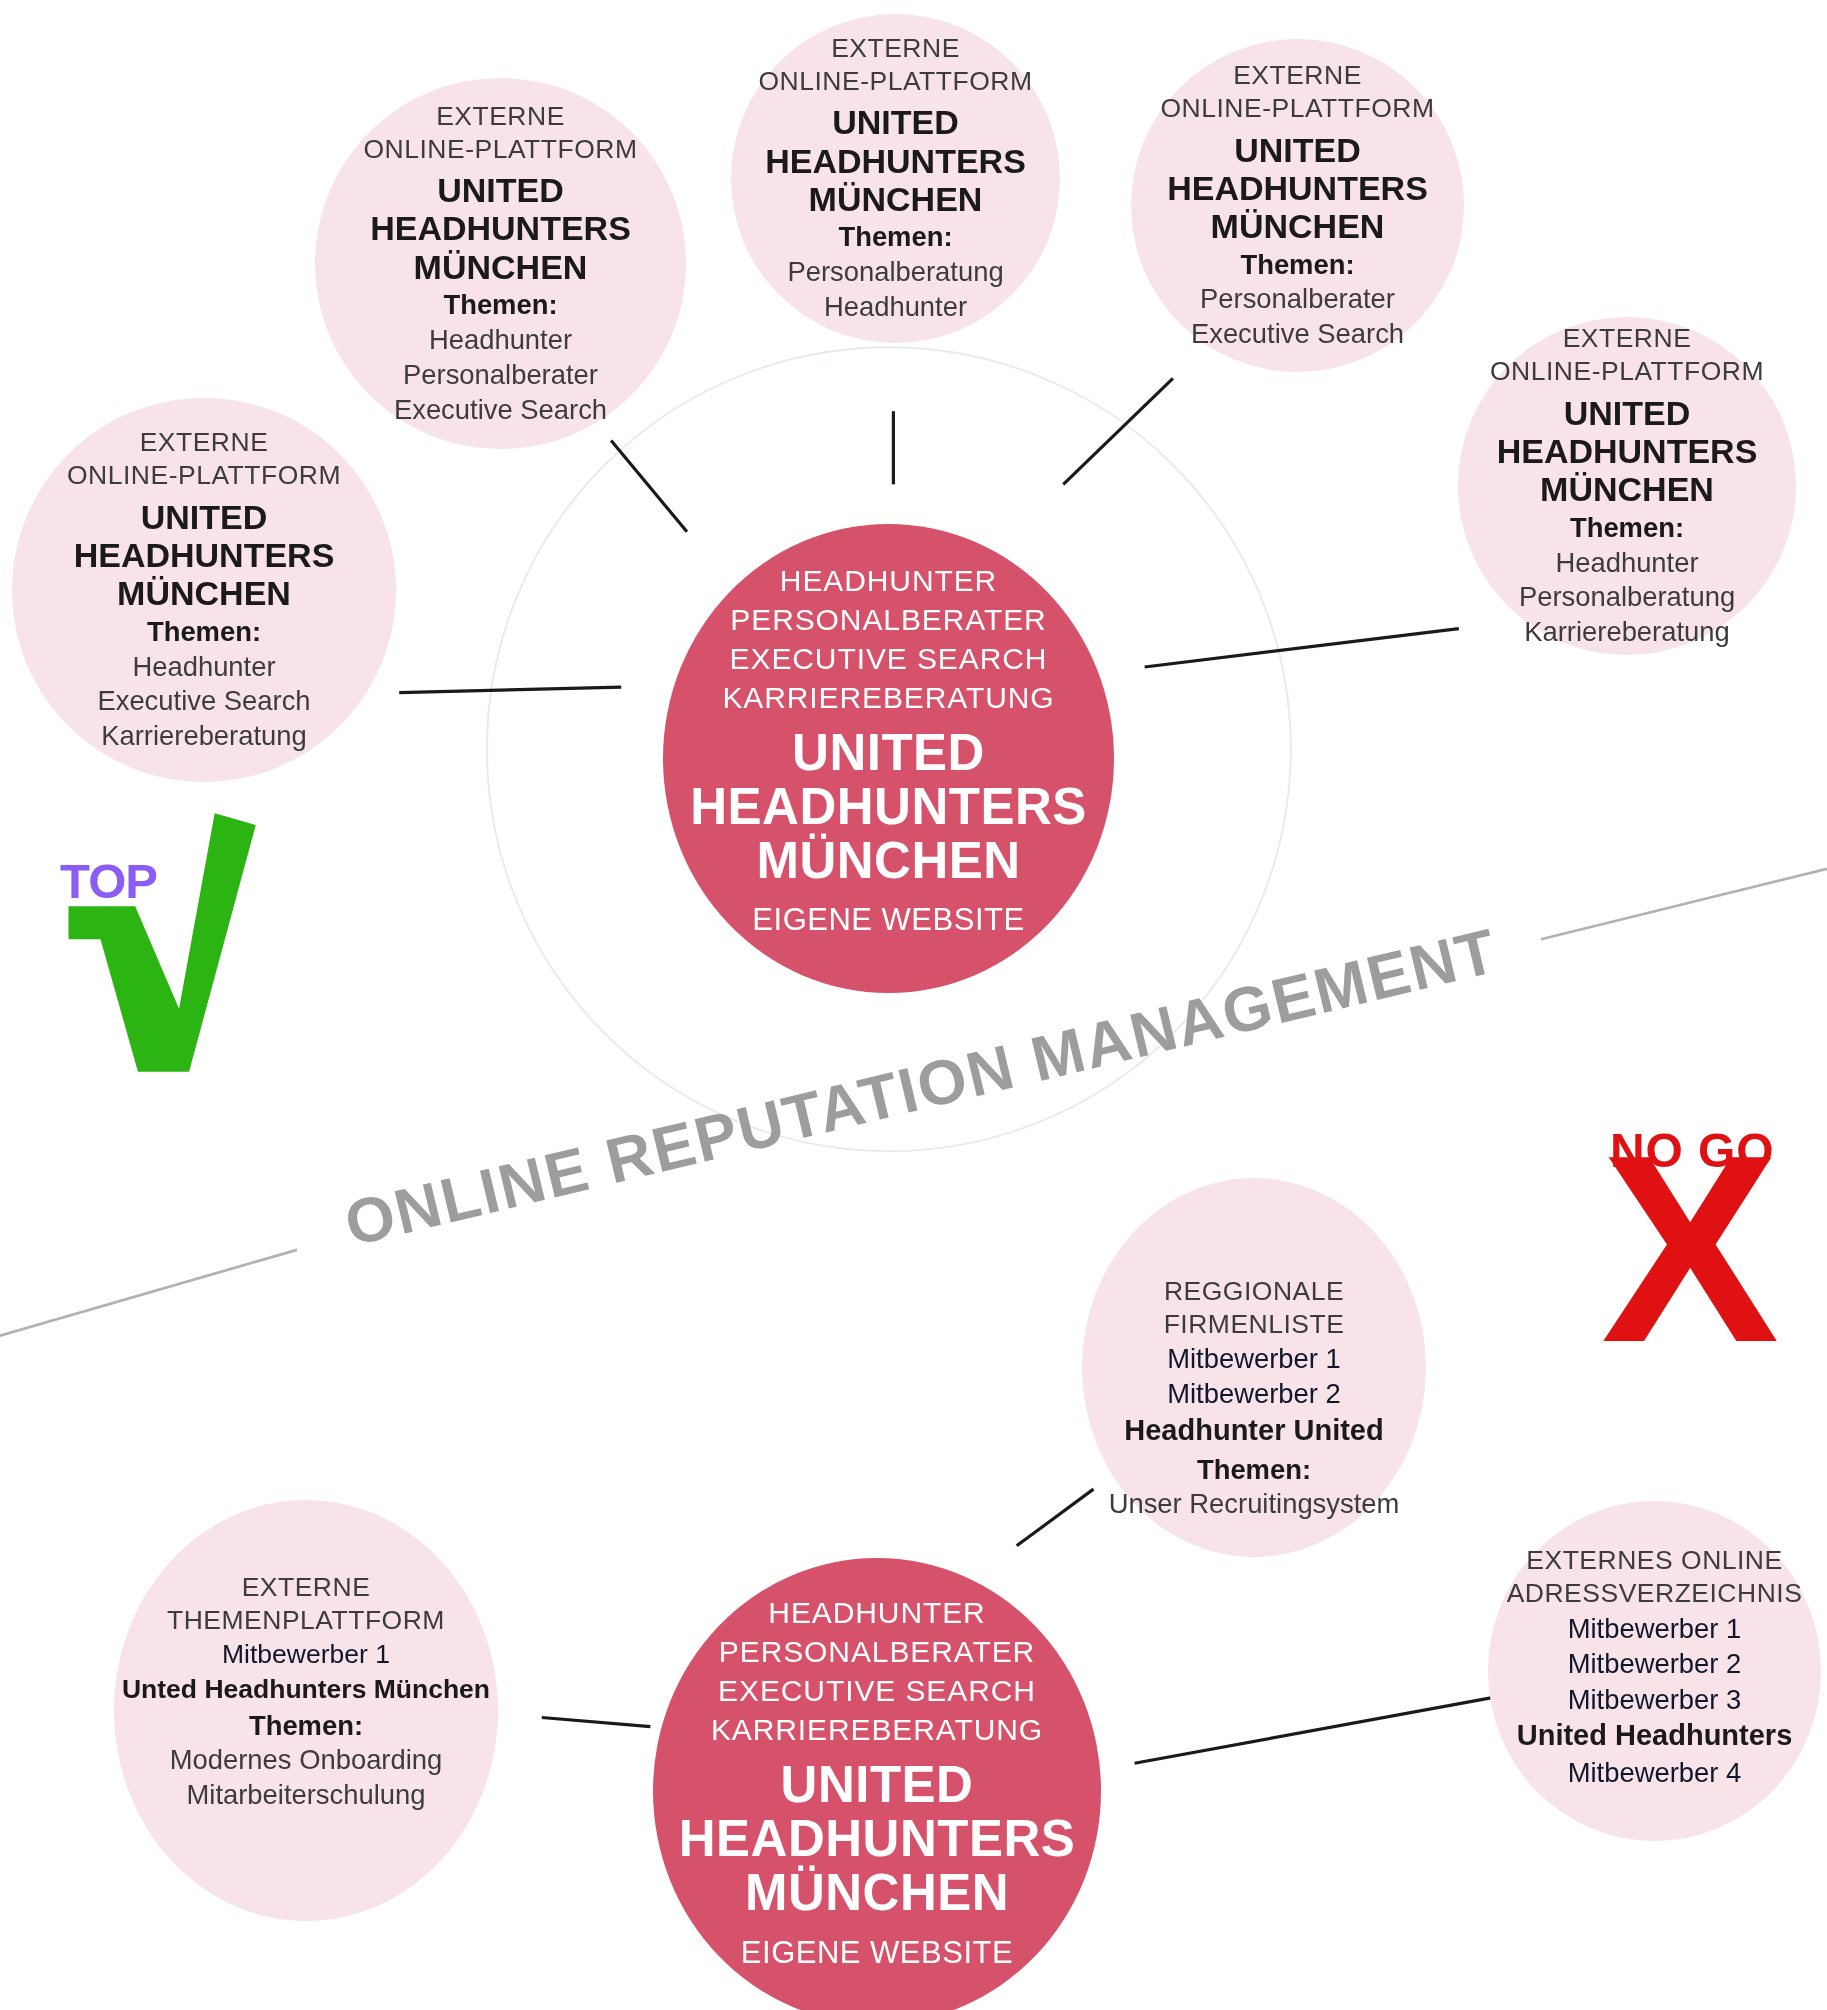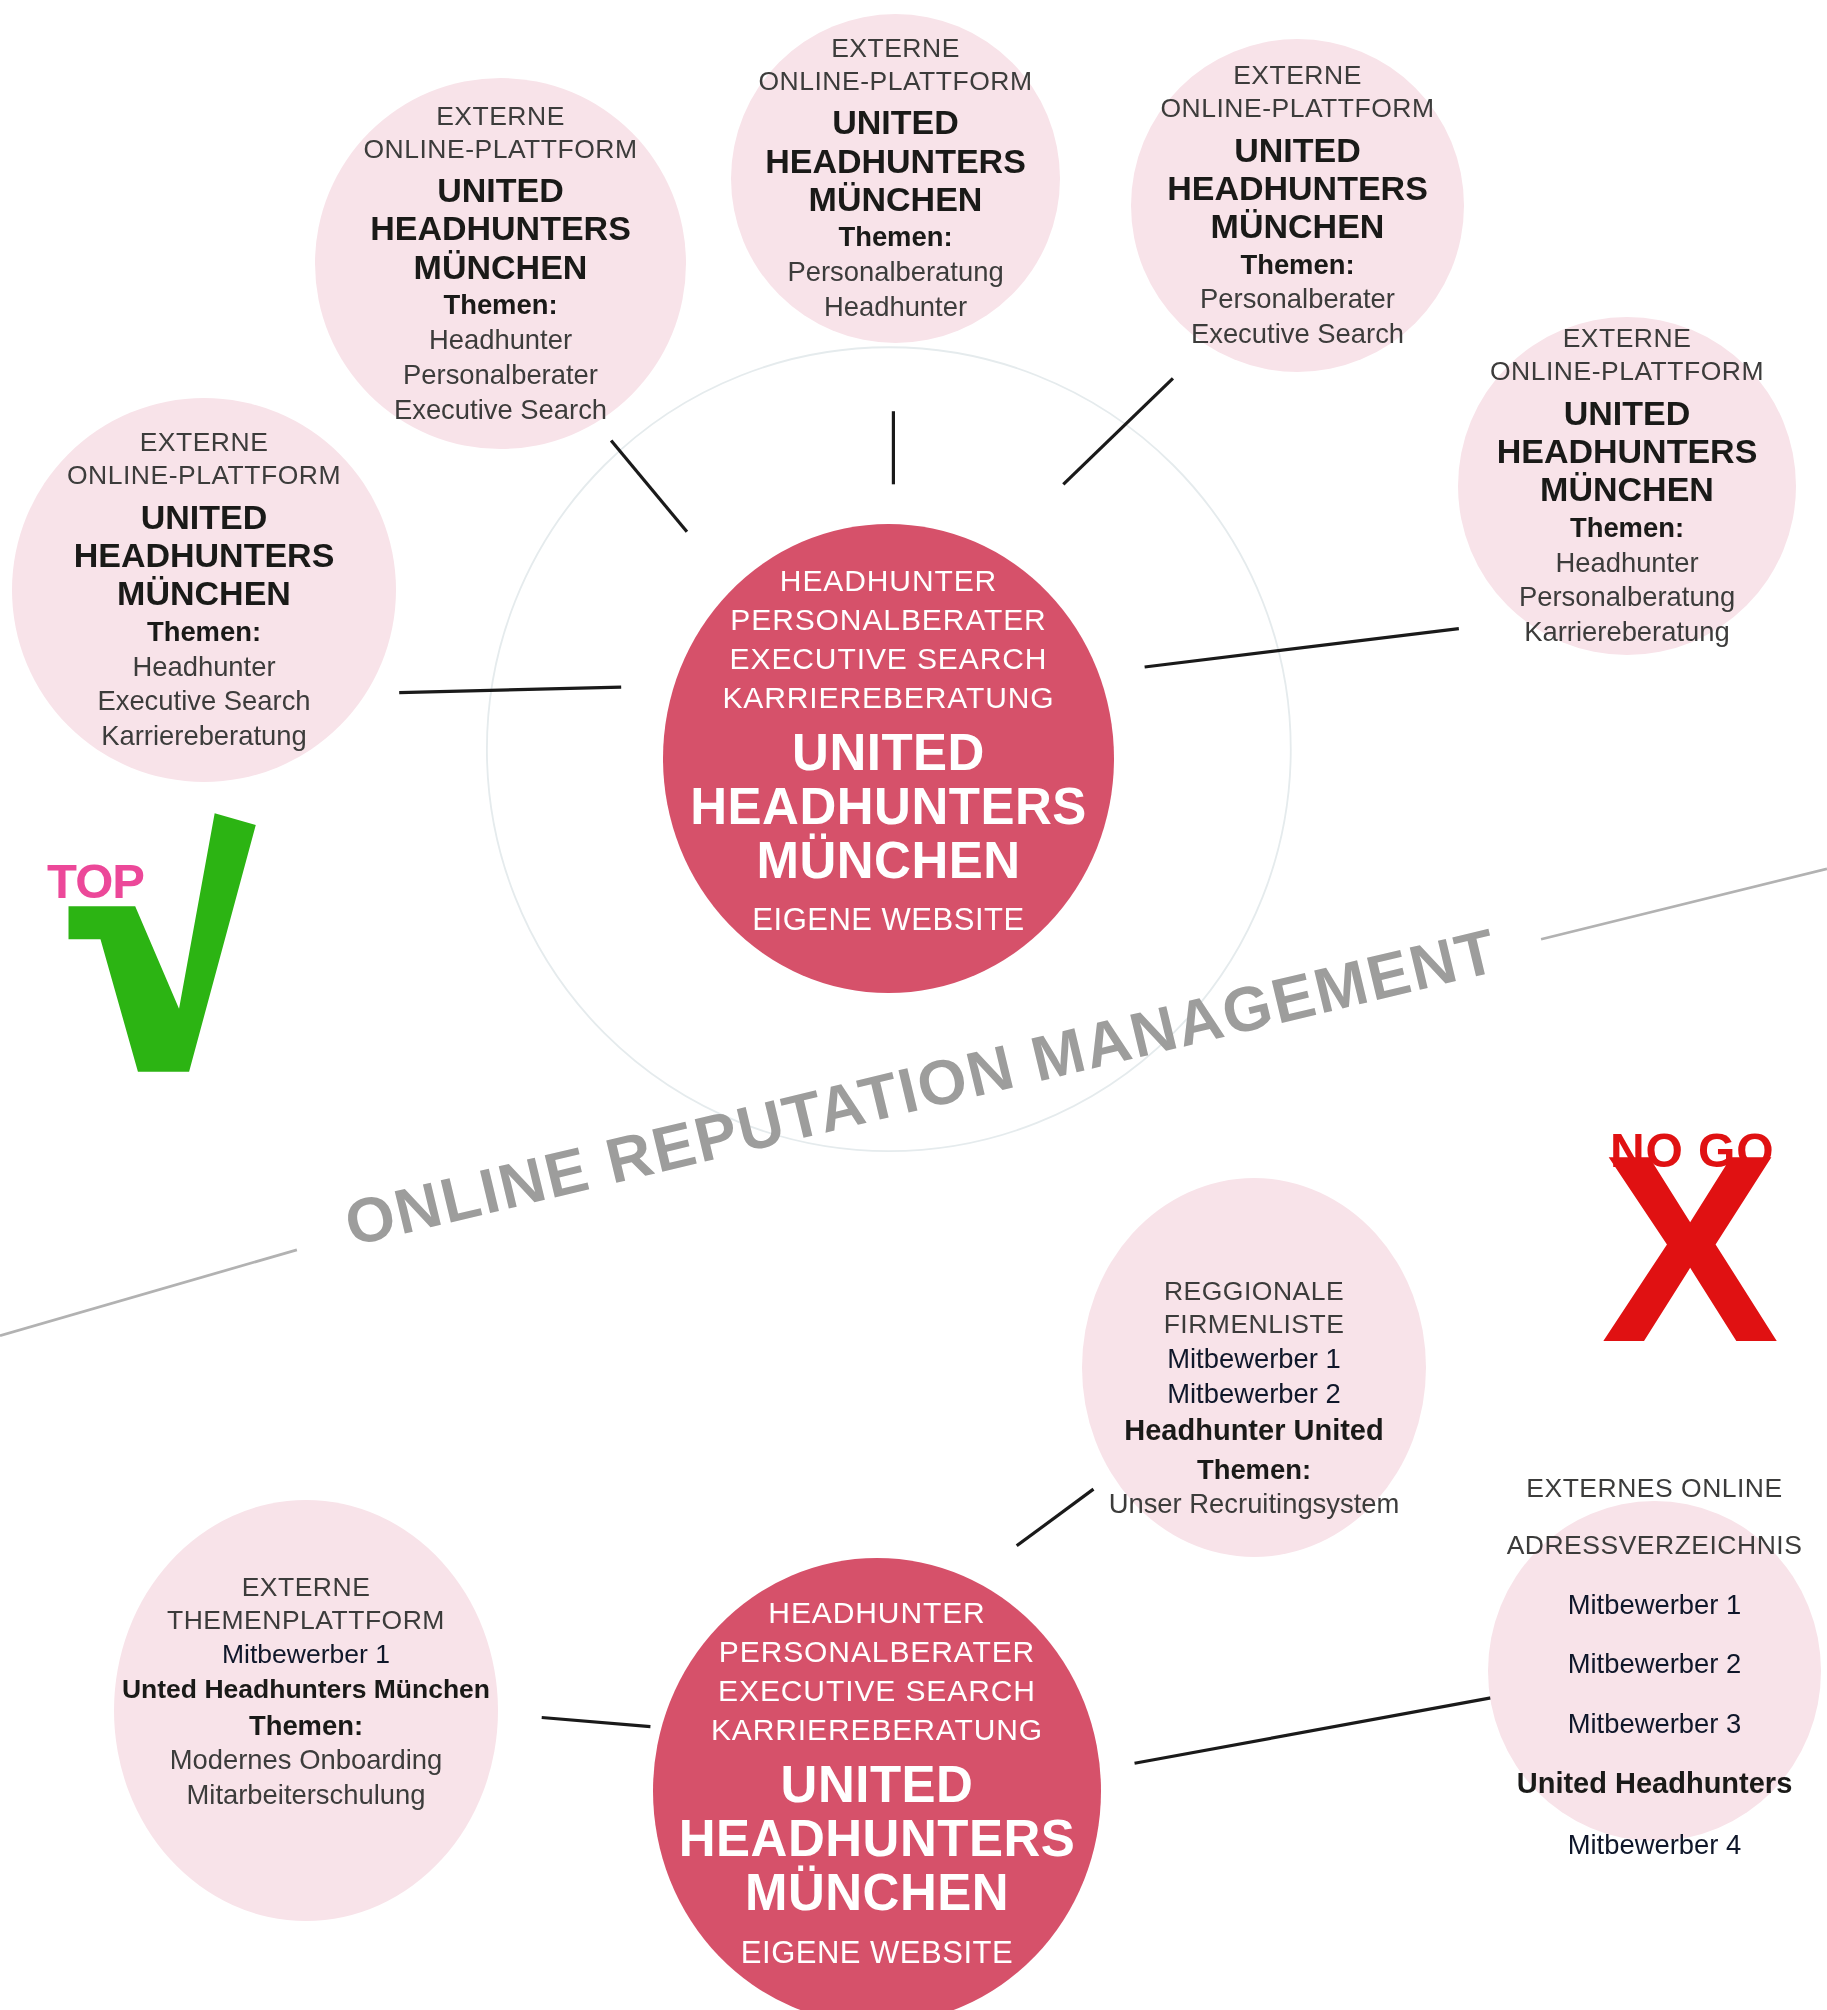--- a/index.html
+++ b/index.html
@@ -32,22 +32,22 @@
   .kw-block{margin-bottom:9.1px;}
   .hub-title{font-size:51px;line-height:1.06;font-weight:bold;letter-spacing:0.5px;}
   .hub-sub{font-size:31px;line-height:1.2;margin-top:13px;letter-spacing:0.5px;}
 
   .watermark{
     position:absolute;left:921px;top:1087px;z-index:1;
     transform:translate(-50%,-50%) rotate(-13.5deg);
     font-size:63px;font-weight:bold;color:#9d9d9c;letter-spacing:1.8px;white-space:nowrap;
   }
   .top-label{
-    position:absolute;left:47px;top:853px;z-index:2;
-    font-size:49px;font-weight:bold;color:#ec4899;letter-spacing:-0.9px;
+    position:absolute;left:60px;top:853px;z-index:2;
+    font-size:49px;font-weight:bold;color:#8b5cf6;letter-spacing:-0.9px;
   }
   .nogo-label{
     position:absolute;left:1610px;top:1076px;z-index:2;
     font-size:48px;font-weight:bold;color:#e01112;letter-spacing:0.9px;margin-top:47px;
   }
   .nogo-x{
     position:absolute;left:1601px;top:1115px;z-index:2;
     font-size:267px;line-height:1;font-weight:bold;color:#e01112;
   }
 </style>
@@ -173,21 +173,21 @@
   <div class="circle sat sat-b2" style="left:114px;top:1500px;width:384px;height:384px;padding-bottom:37px;">
     <div class="l hdr">EXTERNE</div>
     <div class="l hdr">THEMENPLATTFORM</div>
     <div class="l gray-bold">Mitbewerber 1</div>
     <div class="l own-bold">Unted Headhunters München</div>
     <div class="l themen">Themen:</div>
     <div class="l topic">Modernes Onboarding</div>
     <div class="l topic">Mitarbeiterschulung</div>
   </div>
 
-  <div class="circle sat" style="left:1488px;top:1501px;width:333px;height:333px;padding-bottom:7.3px;gap:24px;">
+  <div class="circle sat" style="left:1488px;top:1501px;width:333px;height:333px;padding-bottom:7.3px;">
     <div class="l hdr">EXTERNES ONLINE</div>
     <div class="l hdr">ADRESSVERZEICHNIS</div>
     <div class="l gray-bold">Mitbewerber 1</div>
     <div class="l gray-bold">Mitbewerber 2</div>
     <div class="l gray-bold">Mitbewerber 3</div>
     <div class="l own-bold">United Headhunters</div>
     <div class="l gray-bold">Mitbewerber 4</div>
   </div>
 
 </div>

